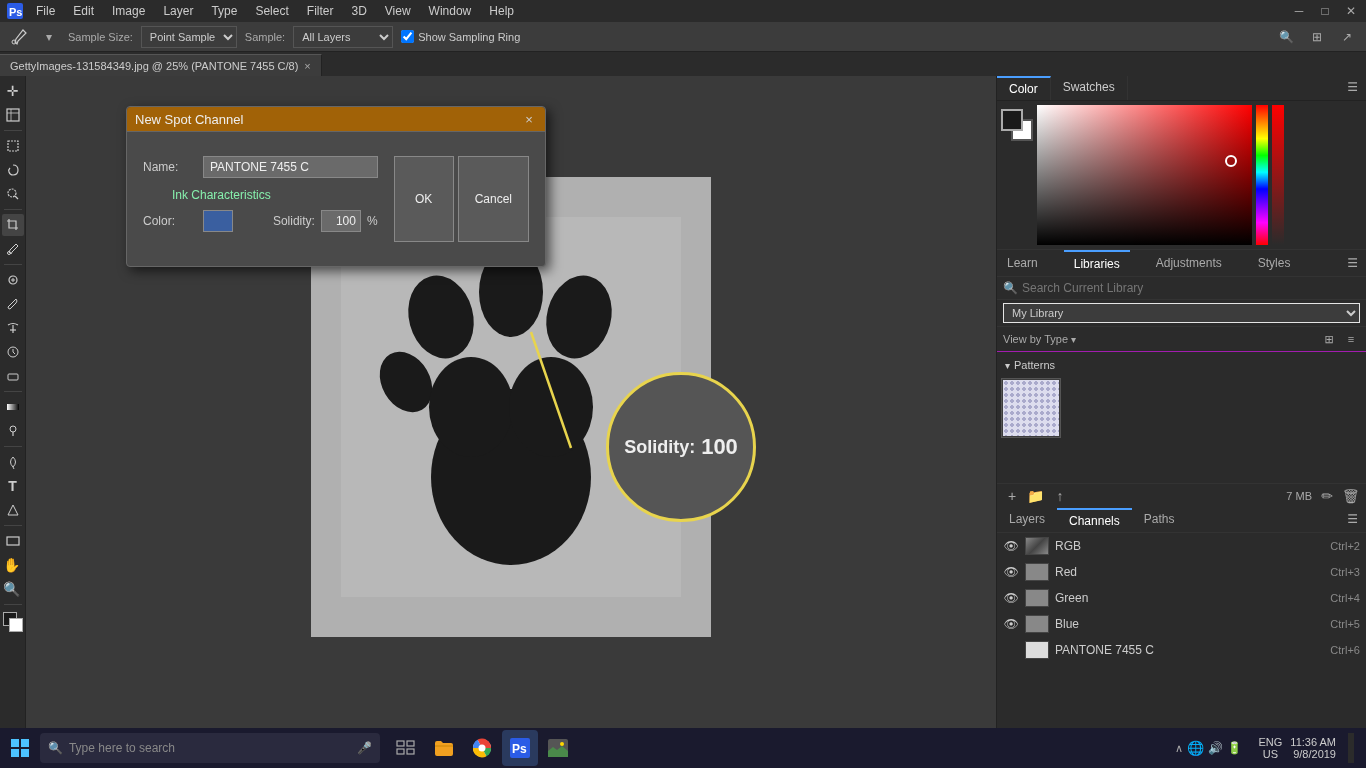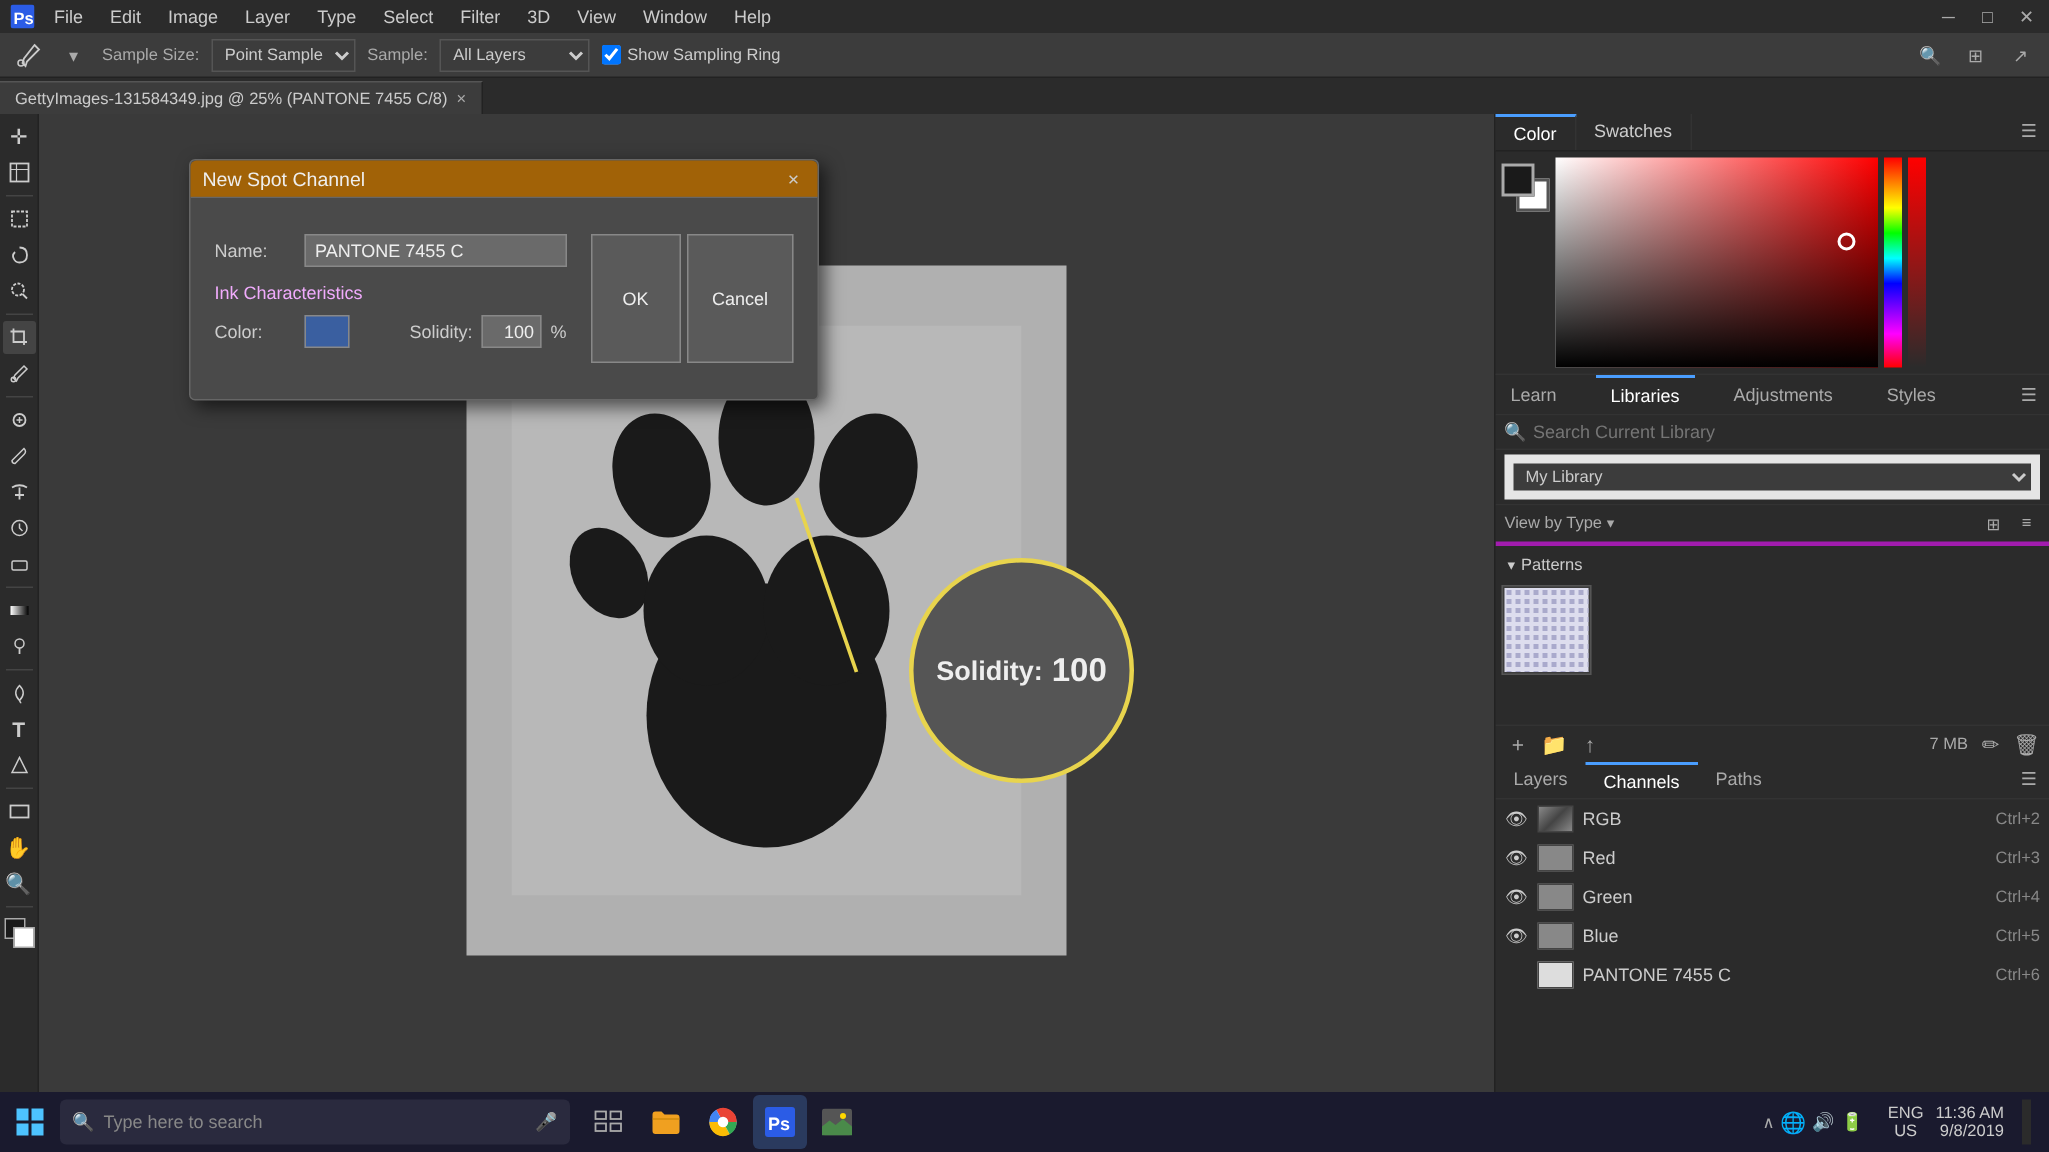--- a/index.html
+++ b/index.html
@@ -73,21 +73,21 @@
     .libraries-panel { flex: 1; overflow: hidden; display: flex; flex-direction: column; border-top: 1px solid #333; }
     .libs-tab-bar { display: flex; background: #2b2b2b; border-bottom: 1px solid #333; align-items: center; gap: 16px; }
     .libs-tab { padding: 5px 10px; font-size: 12px; color: #aaa; cursor: pointer; }
     .libs-tab.active { color: #fff; border-top: 2px solid #4a9eff; }
     .libs-tab-menu { margin-left: auto; padding: 4px 8px; cursor: pointer; color: #aaa; }
     .libs-search { display: flex; align-items: center; padding: 4px 6px; background: #2b2b2b; border-bottom: 1px solid #333; }
     .libs-search-icon { color: #888; margin-right: 4px; }
     .libs-search-input { flex: 1; background: transparent; border: none; color: #aaa; font-size: 12px; outline: none; }
     .libs-dropdown { display: flex; align-items: center; padding: 3px 6px; background: #2b2b2b; border-bottom: 1px solid #333; }
     .libs-dropdown select { background: #3c3c3c; border: 1px solid #555; color: #ccc; font-size: 11px; padding: 2px 4px; width: 100%; cursor: pointer; }
-    .libs-view-bar { display: flex; align-items: center; padding: 3px 6px; background: #2b2b2b; border-bottom: 3px solid #a21caf; font-size: 11px; color: #aaa; }
+    .libs-view-bar { display: flex; align-items: center; padding: 3px 6px; background: #2b2b2b; border-bottom: 1px solid #a21caf; font-size: 11px; color: #aaa; }
     .libs-view-bar span { margin-right: auto; }
     .libs-view-icons { display: flex; gap: 4px; }
     .libs-view-icon { width: 18px; height: 18px; display: flex; align-items: center; justify-content: center; cursor: pointer; color: #aaa; }
     .libs-content { flex: 1; overflow-y: auto; padding: 4px; }
     .libs-section { margin-bottom: 6px; }
     .libs-section-header { display: flex; align-items: center; padding: 3px 4px; font-size: 11px; color: #ccc; cursor: pointer; }
     .libs-section-header .chevron { margin-right: 4px; font-size: 10px; }
     .libs-items-grid { display: flex; flex-wrap: wrap; gap: 4px; padding: 4px 0; }
     .libs-item { width: 60px; height: 60px; background: #3c3c3c; border: 1px solid #555; display: flex; align-items: center; justify-content: center; cursor: pointer; }
     .pattern-preview { width: 56px; height: 56px; background-image: radial-gradient(circle, #aac 2px, transparent 2px); background-size: 6px 6px; background-color: #dde; }
@@ -349,21 +349,21 @@
         <span class="dialog-title">New Spot Channel</span>
         <span class="dialog-close">×</span>
       </div>
       <div class="dialog-body">
         <div class="dialog-main">
           <div class="dialog-fields">
             <div class="dialog-row">
               <span class="dialog-label">Name:</span>
               <input class="dialog-input" type="text" value="PANTONE 7455 C" style="">
             </div>
-            <div style="margin-bottom: 8px; font-size:12px; color:#f0abfc;">Ink Characteristics</div>
+            <div style="margin-bottom: 8px; font-size:12px; color:#86efac;margin-left:29px;">Ink Characteristics</div>
             <div class="dialog-row">
               <span class="dialog-label">Color:</span>
               <div class="color-swatch"></div>
               <div class="solidity-group">
                 <span class="solidity-label">Solidity:</span>
                 <input class="solidity-input" type="text" value="100" style="">
                 <span class="solidity-unit">%</span>
               </div>
             </div>
           </div>
@@ -404,21 +404,21 @@
         <div class="libs-tab active">Libraries</div>
         <div class="libs-tab">Adjustments</div>
         <div class="libs-tab">Styles</div>
         <div class="libs-tab-menu">☰</div>
       </div>
       <div class="libs-search">
         <span class="libs-search-icon">🔍</span>
         <input class="libs-search-input" type="text" placeholder="Search Current Library" style="">
       </div>
       <div class="libs-dropdown">
-        <select style="background:#3c3c3c; border:6px solid #e5e5e5; color:#ccc; font-size:11px; padding:2px 4px; width:100%;">
+        <select style="background:#3c3c3c; border:1px solid #e5e5e5; color:#ccc; font-size:11px; padding:2px 4px; width:100%;">
           <option>My Library</option>
         </select>
       </div>
       <div class="libs-view-bar">
         <span>View by Type <span style="font-size:10px;">▾</span></span>
         <div class="libs-view-icons">
           <div class="libs-view-icon">⊞</div>
           <div class="libs-view-icon">≡</div>
         </div>
       </div>

